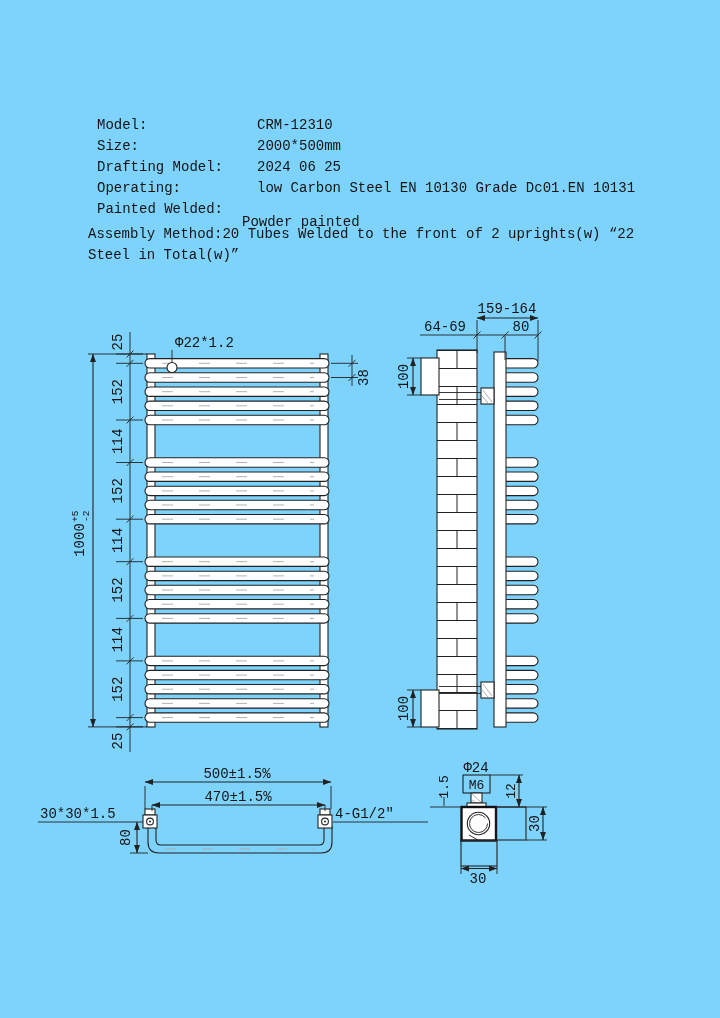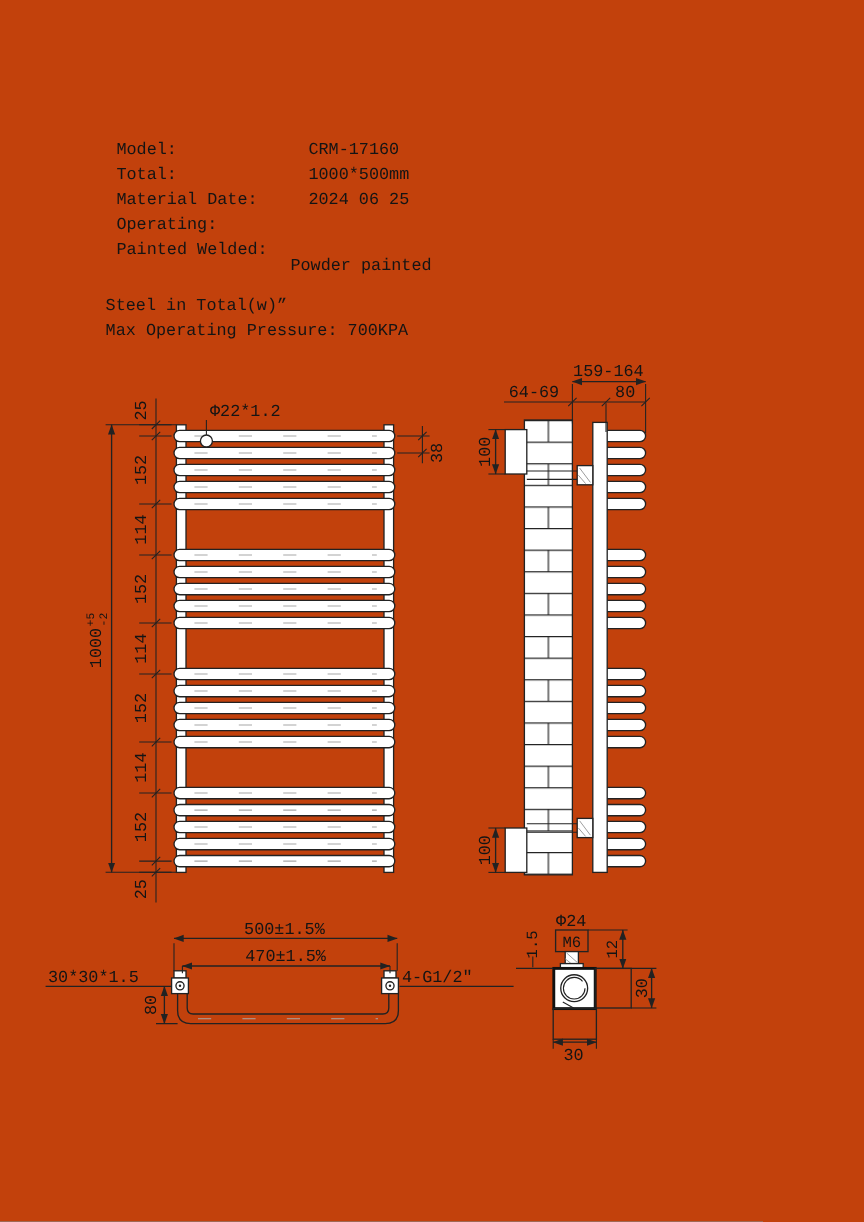--- a/index.html
+++ b/index.html
@@ -1,44 +1,45 @@
 <!DOCTYPE html>
 <html><head>
 <meta charset="utf-8">
 <style>
   html,body{margin:0;padding:0;background:#888;}
-  .page{position:relative;width:720px;height:1018px;background:#c2410c;margin:0 auto;overflow:hidden;
+  .page{position:relative;width:720px;height:1018px;background:#7dd3fc;margin:0 auto;overflow:hidden;
         font-family:"Liberation Mono","DejaVu Sans Mono",monospace;}
   .hl{position:absolute;white-space:pre;font-size:14px;line-height:17px;color:#141414;}
   svg{position:absolute;left:0;top:0;}
   svg text{font-family:"Liberation Mono","DejaVu Sans Mono",monospace;fill:#141414;}
   .ln{stroke:#222;stroke-width:1.1;fill:none;}
   .thin{stroke:#222;stroke-width:0.9;fill:none;}
   .wfill{fill:#ffffff;stroke:#222;stroke-width:1.1;}
   .dash{stroke:#a8a8a8;stroke-width:0.9;fill:none;stroke-dasharray:11 26;}
   .hatch{stroke:#9a9a9a;stroke-width:0.8;}
   .dim{font-size:14px;}
   .dimS{font-size:13px;}
 </style>
 </head>
 <body>
 
 <div class="page">
 
   <div class="hl" style="left:97px;top:117px">Model:</div>
-  <div class="hl" style="left:257px;top:117px">CRM-17160</div>
-  <div class="hl" style="left:97px;top:138px">Total:</div>
-  <div class="hl" style="left:257px;top:138px">1000*500mm</div>
-  <div class="hl" style="left:97px;top:159px">Material Date:</div>
+  <div class="hl" style="left:257px;top:117px">CRM-12310</div>
+  <div class="hl" style="left:97px;top:138px">Size:</div>
+  <div class="hl" style="left:257px;top:138px">2000*500mm</div>
+  <div class="hl" style="left:97px;top:159px">Drafting Model:</div>
   <div class="hl" style="left:257px;top:159px">2024 06 25</div>
   <div class="hl" style="left:97px;top:180px">Operating:</div>
+  <div class="hl" style="left:257px;top:180px">low Carbon Steel EN 10130 Grade Dc01.EN 10131</div>
   <div class="hl" style="left:97px;top:201px">Painted Welded:</div>
   <div class="hl" style="left:242px;top:214px">Powder painted</div>
+  <div class="hl" style="left:88px;top:226px">Assembly Method:20 Tubes Welded to the front of 2 uprights(w) “22</div>
   <div class="hl" style="left:88px;top:247px">Steel in Total(w)”</div>
-  <div class="hl" style="left:88px;top:268px">Max Operating Pressure: 700KPA</div>
 
   <svg width="720" height="1018" viewBox="0 0 720 1018">
     <defs>
       <marker id="ar" viewBox="0 0 10 10" refX="9.2" refY="5" markerWidth="8" markerHeight="8" orient="auto-start-reverse">
         <path d="M0,1.6 L9.5,5 L0,8.4 Z" fill="#222"></path>
       </marker>
       <pattern id="brick" width="40" height="36" patternUnits="userSpaceOnUse" x="437" y="350">
         <path d="M0,0.5 H40 M0,18.5 H40 M20,0 V18" stroke="#222" stroke-width="1" fill="none"></path>
       </pattern>
     </defs>

